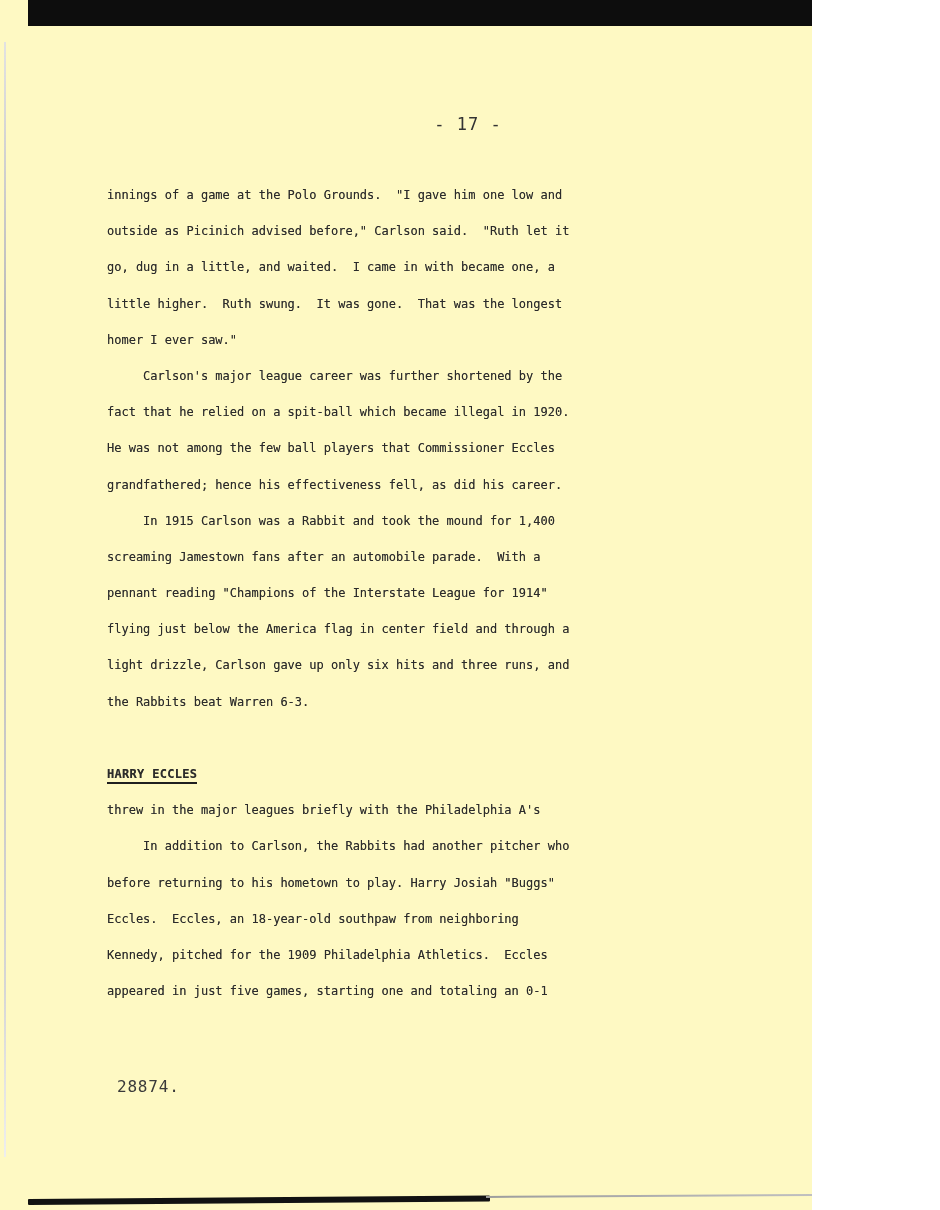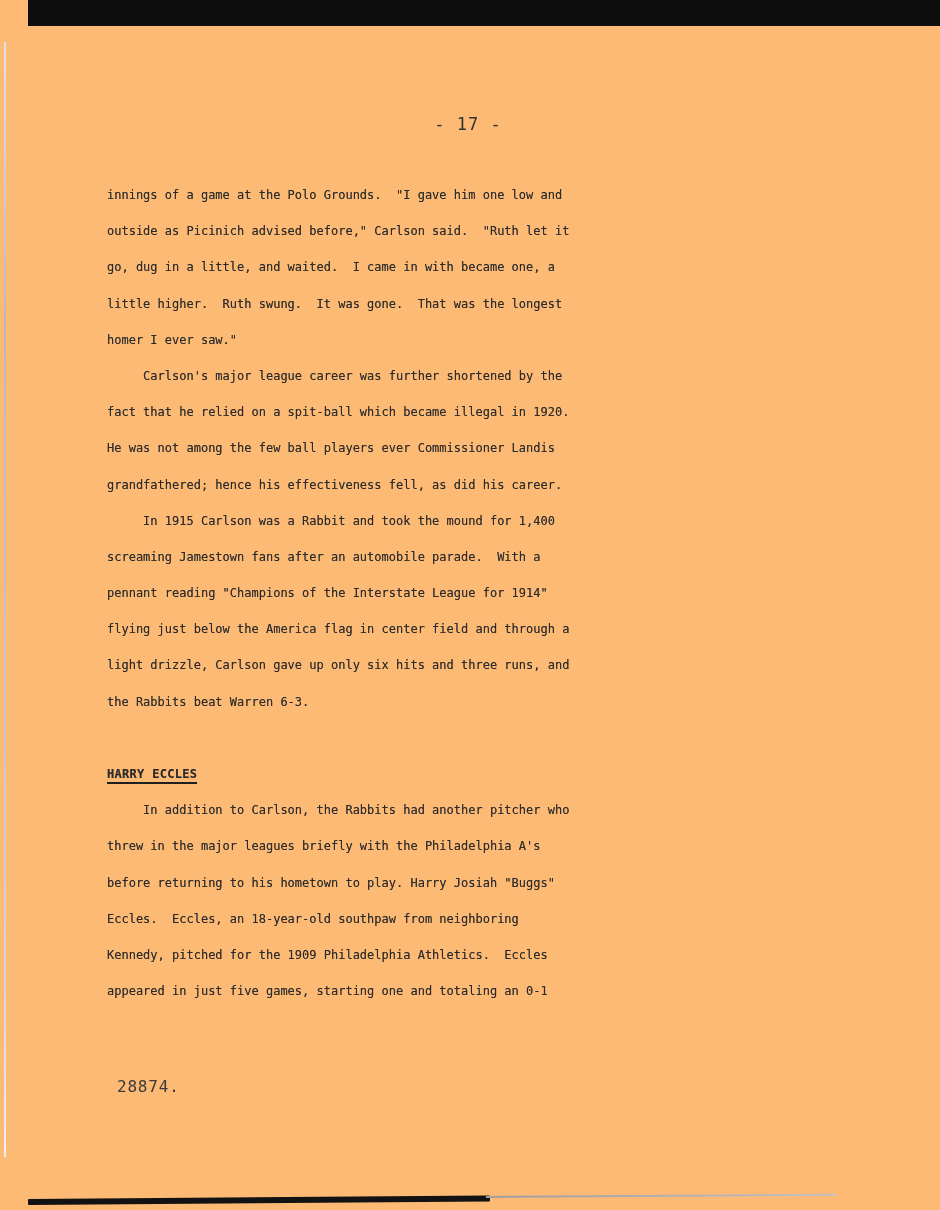--- a/index.html
+++ b/index.html
@@ -2,23 +2,23 @@
 <html><head>
 <meta charset="utf-8">
 <style>
   html, body {
     margin: 0;
     padding: 0;
     background: #ffffff;
   }
   .page {
     position: relative;
-    width: 940px;
+    width: 812px;
     height: 1210px;
-    background: #fdba74;
+    background: #fef9c3;
     overflow: hidden;
     font-family: "DejaVu Sans Mono", monospace;
   }
   
   .top-bar {
     position: absolute;
     left: 28px;
     right: 0;
     top: 0;
     height: 26px;
@@ -113,39 +113,39 @@
 
   <div class="body-text">
     <div>
         <div class="line">innings of a game at the Polo Grounds.  "I gave him one low and</div>
         <div class="line">outside as Picinich advised before," Carlson said.  "Ruth let it</div>
         <div class="line">go, dug in a little, and waited.  I came in with became one, a</div>
         <div class="line">little higher.  Ruth swung.  It was gone.  That was the longest</div>
         <div class="line">homer I ever saw."</div>
         <div class="line">     Carlson's major league career was further shortened by the</div>
         <div class="line">fact that he relied on a spit-ball which became illegal in 1920.</div>
-        <div class="line">He was not among the few ball players ever Commissioner Landis</div>
+        <div class="line">He was not among the few ball players that Commissioner Eccles</div>
         <div class="line">grandfathered; hence his effectiveness fell, as did his career.</div>
         <div class="line">     In 1915 Carlson was a Rabbit and took the mound for 1,400</div>
         <div class="line">screaming Jamestown fans after an automobile parade.  With a</div>
         <div class="line">pennant reading "Champions of the Interstate League for 1914"</div>
         <div class="line">flying just below the America flag in center field and through a</div>
         <div class="line">light drizzle, Carlson gave up only six hits and three runs, and</div>
         <div class="line">the Rabbits beat Warren 6-3.</div>
       </div>
 
     <div class="spacer-line"></div>
 
     <div class="heading-row">
       <span class="heading">HARRY ECCLES</span>
     </div>
 
     <div>
+        <div class="line">threw in the major leagues briefly with the Philadelphia A's</div>
         <div class="line">     In addition to Carlson, the Rabbits had another pitcher who</div>
-        <div class="line">threw in the major leagues briefly with the Philadelphia A's</div>
         <div class="line">before returning to his hometown to play. Harry Josiah "Buggs"</div>
         <div class="line">Eccles.  Eccles, an 18-year-old southpaw from neighboring</div>
         <div class="line">Kennedy, pitched for the 1909 Philadelphia Athletics.  Eccles</div>
         <div class="line">appeared in just five games, starting one and totaling an 0-1</div>
       </div>
   </div>
 
   <div class="footer-id">28874.</div>
 
   <div class="bottom-bar"></div>

